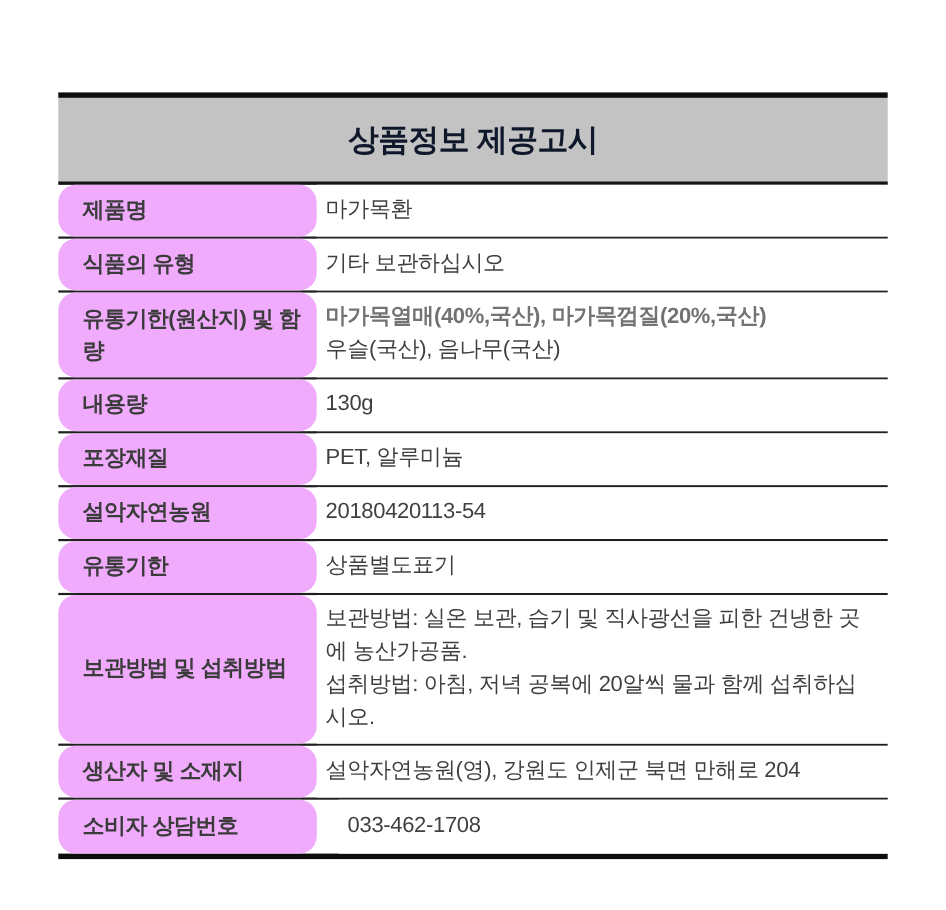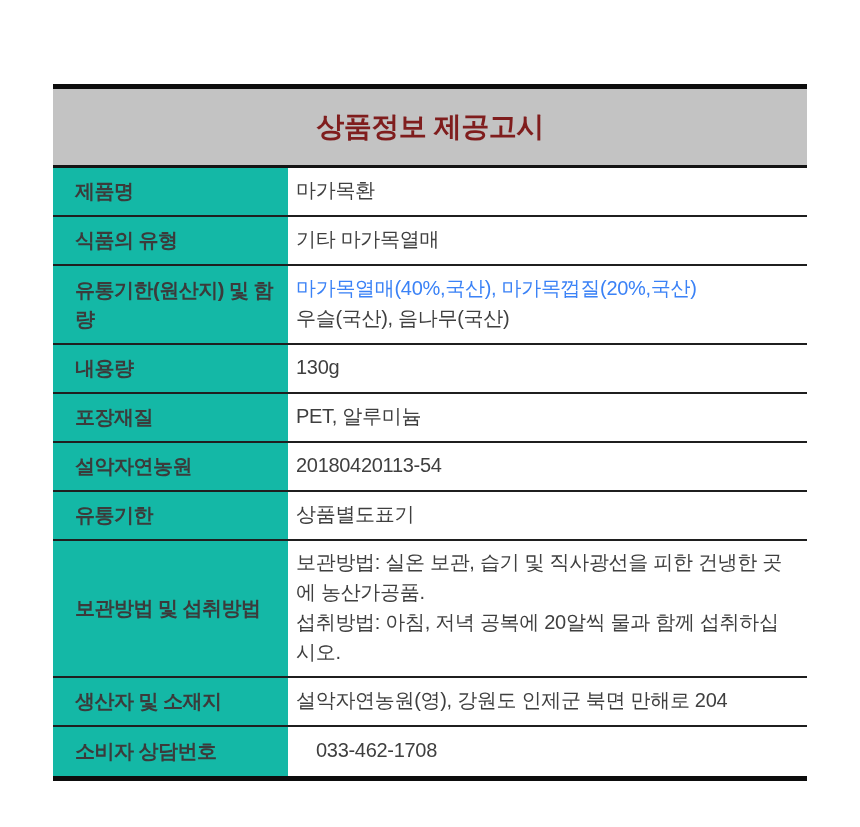--- a/index.html
+++ b/index.html
@@ -21,80 +21,81 @@
   }
 
   .table-header {
     height: 79px;
     background: #c3c3c3;
     display: flex;
     align-items: center;
     justify-content: center;
     font-size: 28px;
     font-weight: bold;
-    color: #7f1d1d;
+    color: #0f172a;
     border-bottom: 3px solid #141414;
     letter-spacing: -0.5px;
   }
 
   .row {
     display: flex;
     border-bottom: 2px solid #1f1f1f;
     min-height: 49px;
   }
   .row:last-child { border-bottom: none; gap: 20px; }
 
   .cell-label {
     width: 235px;
     flex: 0 0 235px;
-    background: #14b8a6;
+    background: #f0abfc;
     display: flex;
     align-items: center;
     padding: 8px 10px 8px 22px;
     font-size: 20px;
     font-weight: bold;
     color: #3b3b3b;
     line-height: 1.45;
     letter-spacing: -0.5px;
+    border-radius: 16px;
   }
 
   .cell-value {
     flex: 1;
     background: #ffffff;
     display: flex;
     flex-direction: column;
     justify-content: center;
     padding: 6px 10px 9px 8px;
     font-size: 20px;
     color: #3f3f3f;
     line-height: 1.5;
     letter-spacing: -0.3px;
     word-break: normal;
   }
 
   .row-ingredients { min-height: 79px; }
   .row-storage { min-height: 122px; }
 
-  .value-bold { font-weight: normal; color: #3b82f6; }
+  .value-bold { font-weight: bold; color: #737373; }
 </style>
 </head>
 <body>
 
 <div class="info-table">
 
   <div class="table-header">상품정보 제공고시</div>
 
   <div class="row">
     <div class="cell-label">제품명</div>
     <div class="cell-value">마가목환</div>
   </div>
 
   <div class="row">
     <div class="cell-label">식품의 유형</div>
-    <div class="cell-value">기타 마가목열매</div>
+    <div class="cell-value">기타 보관하십시오</div>
   </div>
 
   <div class="row row-ingredients">
     <div class="cell-label">유통기한(원산지) 및 함량</div>
     <div class="cell-value">
       <span class="value-bold">마가목열매(40%,국산), 마가목껍질(20%,국산)</span>
       <span>우슬(국산), 음나무(국산)</span>
     </div>
   </div>
 

